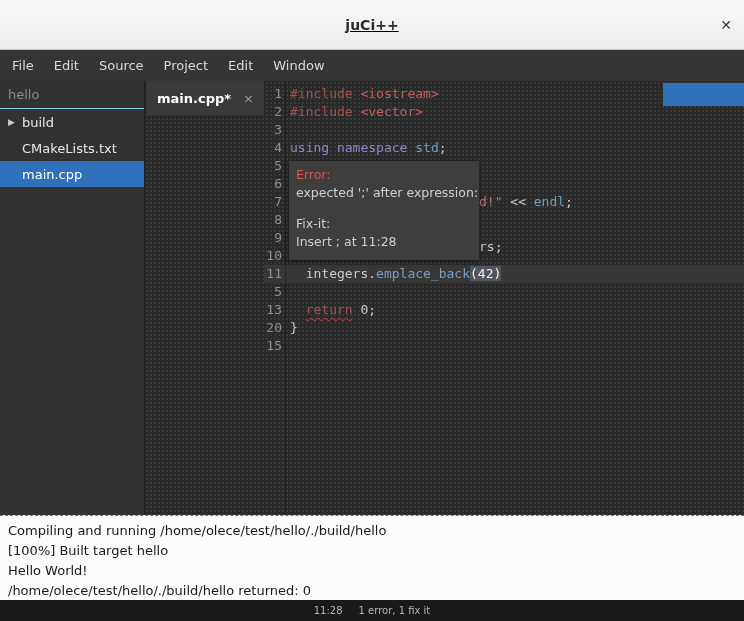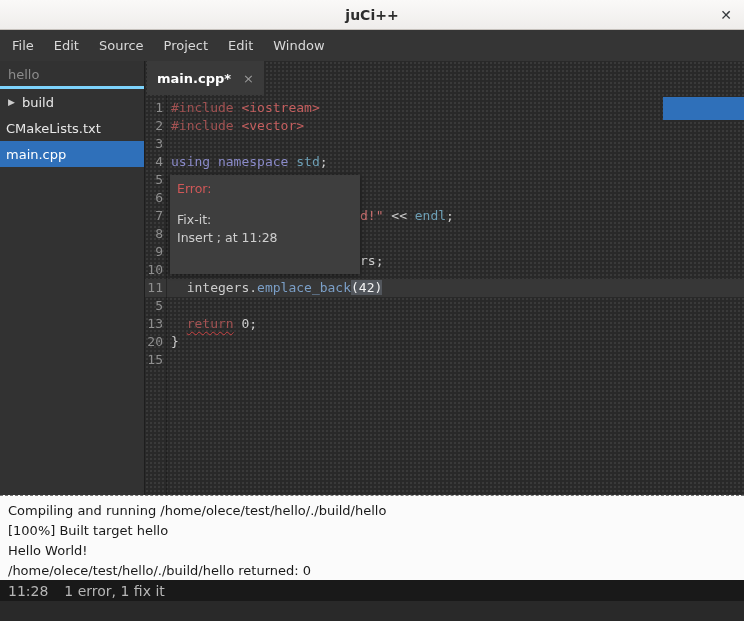--- a/index.html
+++ b/index.html
@@ -1,44 +1,44 @@
 <!DOCTYPE html>
 <html style="--accent: #2f70ba; --error: #cc4444;"><head>
 <meta charset="utf-8">
 <style>
   * { margin:0; padding:0; box-sizing:border-box; }
   html,body { width:744px; height:621px; overflow:hidden; }
   body { font-family:"DejaVu Sans","Liberation Sans",sans-serif; font-size:13px; background:#292929; }
   .app { display:flex; flex-direction:column; width:744px; height:621px; }
 
   
-  .titlebar { position:relative; height:30px; flex:none;
+  .titlebar { position:relative; height:50px; flex:none;
     background:linear-gradient(#faf9f8,#efedeb); border-bottom:1px solid #c6c1bc;
-    display:flex; align-items:center; justify-content:center; }
+    display:flex; align-items:center; justify-content:center;text-decoration:underline; }
   .title { font-weight:bold; color:#2d2d2d; font-size:14px; }
   .closebtn { position:absolute; right:12px; top:50%; transform:translateY(-50%);
     color:#35393c; font-size:14px; line-height:14px; cursor:default; }
 
   
   .menubar { height:31px; flex:none; background:#353535; display:flex; align-items:stretch; padding-left:2px; }
   .menuitem { display:flex; align-items:center; padding:0 10px; color:#d9d9d9; }
 
   
   .main { flex:none; height:434px; display:flex; }
 
   
   .sidebar { width:145px; flex:none; background:#323232; border-right:1px solid #1e1e1e; display:flex; flex-direction:column; }
-  .side-header { height:28px; line-height:28px; padding-left:8px; color:#8c8c8c; border-bottom:3px solid #7dd3fc; }
+  .side-header { height:28px; line-height:28px; padding-left:8px; color:#8c8c8c; border-bottom:1px solid #7dd3fc; }
   .side-item { height:26px; display:flex; align-items:center; color:#e8e8e8; }
   .side-item .expander { width:14px; margin-left:8px; font-size:9px; color:#cccccc; }
-  .side-item.indent { padding-left:6px; }
+  .side-item.indent { padding-left:22px; }
   .side-item.selected { background:var(--accent,#2f70ba); color:#ffffff; }
 
   
-  .editorpane { flex:1; display:flex; flex-direction:column; position:relative;
+  .editorpane { flex:1; display:flex; flex-direction:row; position:relative;
     background-color:#292929;
     background-image:radial-gradient(rgba(200,200,200,0.10) 1px, transparent 1.2px);
     background-size:4px 4px; }
   .tabbar { height:34px; flex:none; display:flex; }
   .tab { display:flex; align-items:center; background:#3a3a3a; padding:0 10px; margin-left:2px; }
   .tablabel { color:#ffffff; font-weight:bold; font-size:13px; }
   .tabclose { color:#9a9a9a; margin-left:12px; font-size:13px; }
 
   .codearea { position:relative; flex:1; padding-top:4px; font-family:"DejaVu Sans Mono","Liberation Mono",monospace; font-size:13px; }
   .gutterline { position:absolute; left:21px; top:0; bottom:0; width:1px; background:rgba(0,0,0,0.28); }
@@ -69,21 +69,21 @@
   .tt-gap { height:13px; }
   .tt-error { color:#d05858; }
 
   
   .terminal { flex:none; height:85px; background:#fbfbfb; border-top:1px dashed #777777;
     padding:5px 8px; color:#191919; font-size:13px; }
   .tline { height:20px; line-height:20px; white-space:pre; }
 
   
   .statusbar { flex:none; height:21px; background:#191919; color:#b6b6b6;
-    display:flex; align-items:center; padding:0 8px; font-size:14px; }
+    display:flex; align-items:center; padding:0 8px; font-size:10px;justify-content:center; }
   .statusbar .stat { margin-left:16px; }
 </style>
 </head>
 <body>
 
 <div class="app">
 
   <div class="titlebar">
     <span class="title">juCi++</span>
     <span class="closebtn">✕</span>
@@ -136,20 +136,21 @@
             <div class="cl"><span class="ln">10</span><span class="ct"></span></div>
             <div class="cl cur"><span class="ln">11</span><span class="ct"><span class="tok-pl">  integers.</span><span class="tok-fn">emplace_back</span><span class="tok-hl">(42)</span></span></div>
             <div class="cl"><span class="ln">5</span><span class="ct"></span></div>
             <div class="cl"><span class="ln">13</span><span class="ct"><span class="tok-pl">  </span><span class="tok-kw2 tok-err">return</span><span class="tok-pl"> </span><span class="tok-pl">0;</span></span></div>
             <div class="cl"><span class="ln">20</span><span class="ct"><span class="tok-pl">}</span></span></div>
             <div class="cl"><span class="ln">15</span><span class="ct"></span></div>
           </div>
         <div class="scrollthumb"></div>
         <div class="tooltip">
           <div class="tt-row tt-error">Error:</div>
+          <div class="tt-row">expected ';' after expression:</div>
           <div class="tt-gap"></div>
           <div class="tt-row">Fix-it:</div>
           <div class="tt-row">Insert ; at 11:28</div>
         </div>
       </div>
     </div>
 
   </div>
 
   <div class="terminal">

